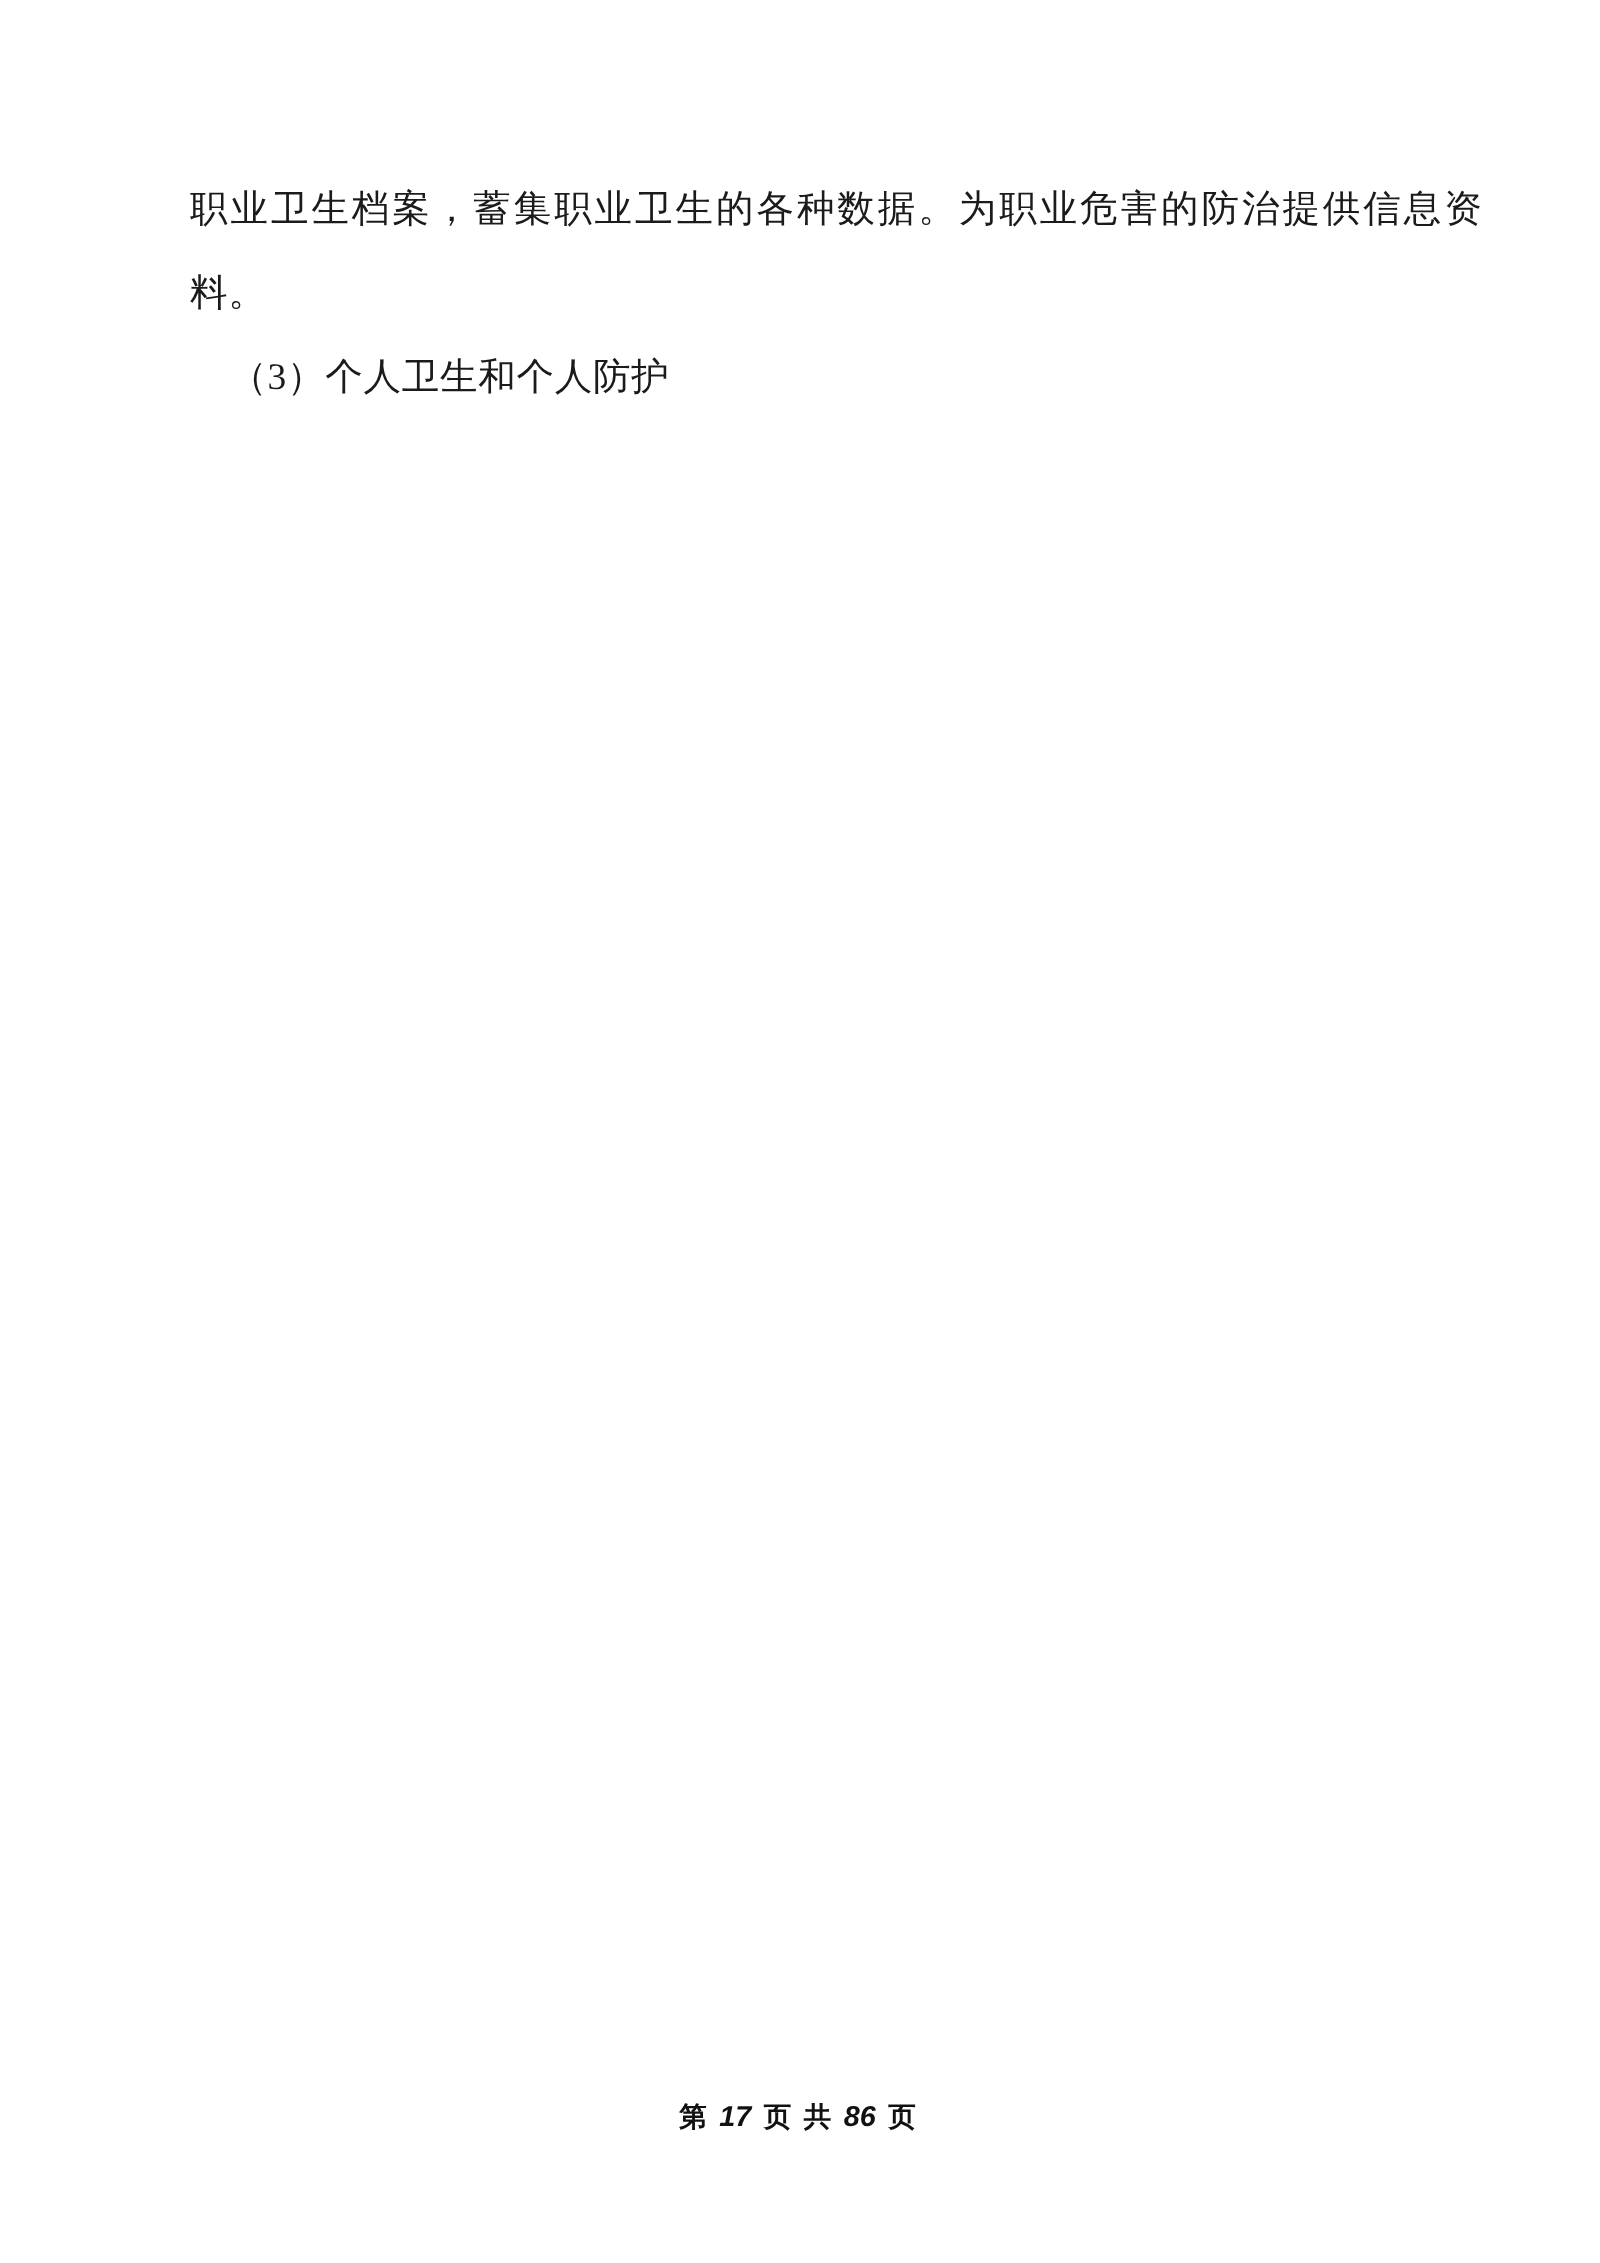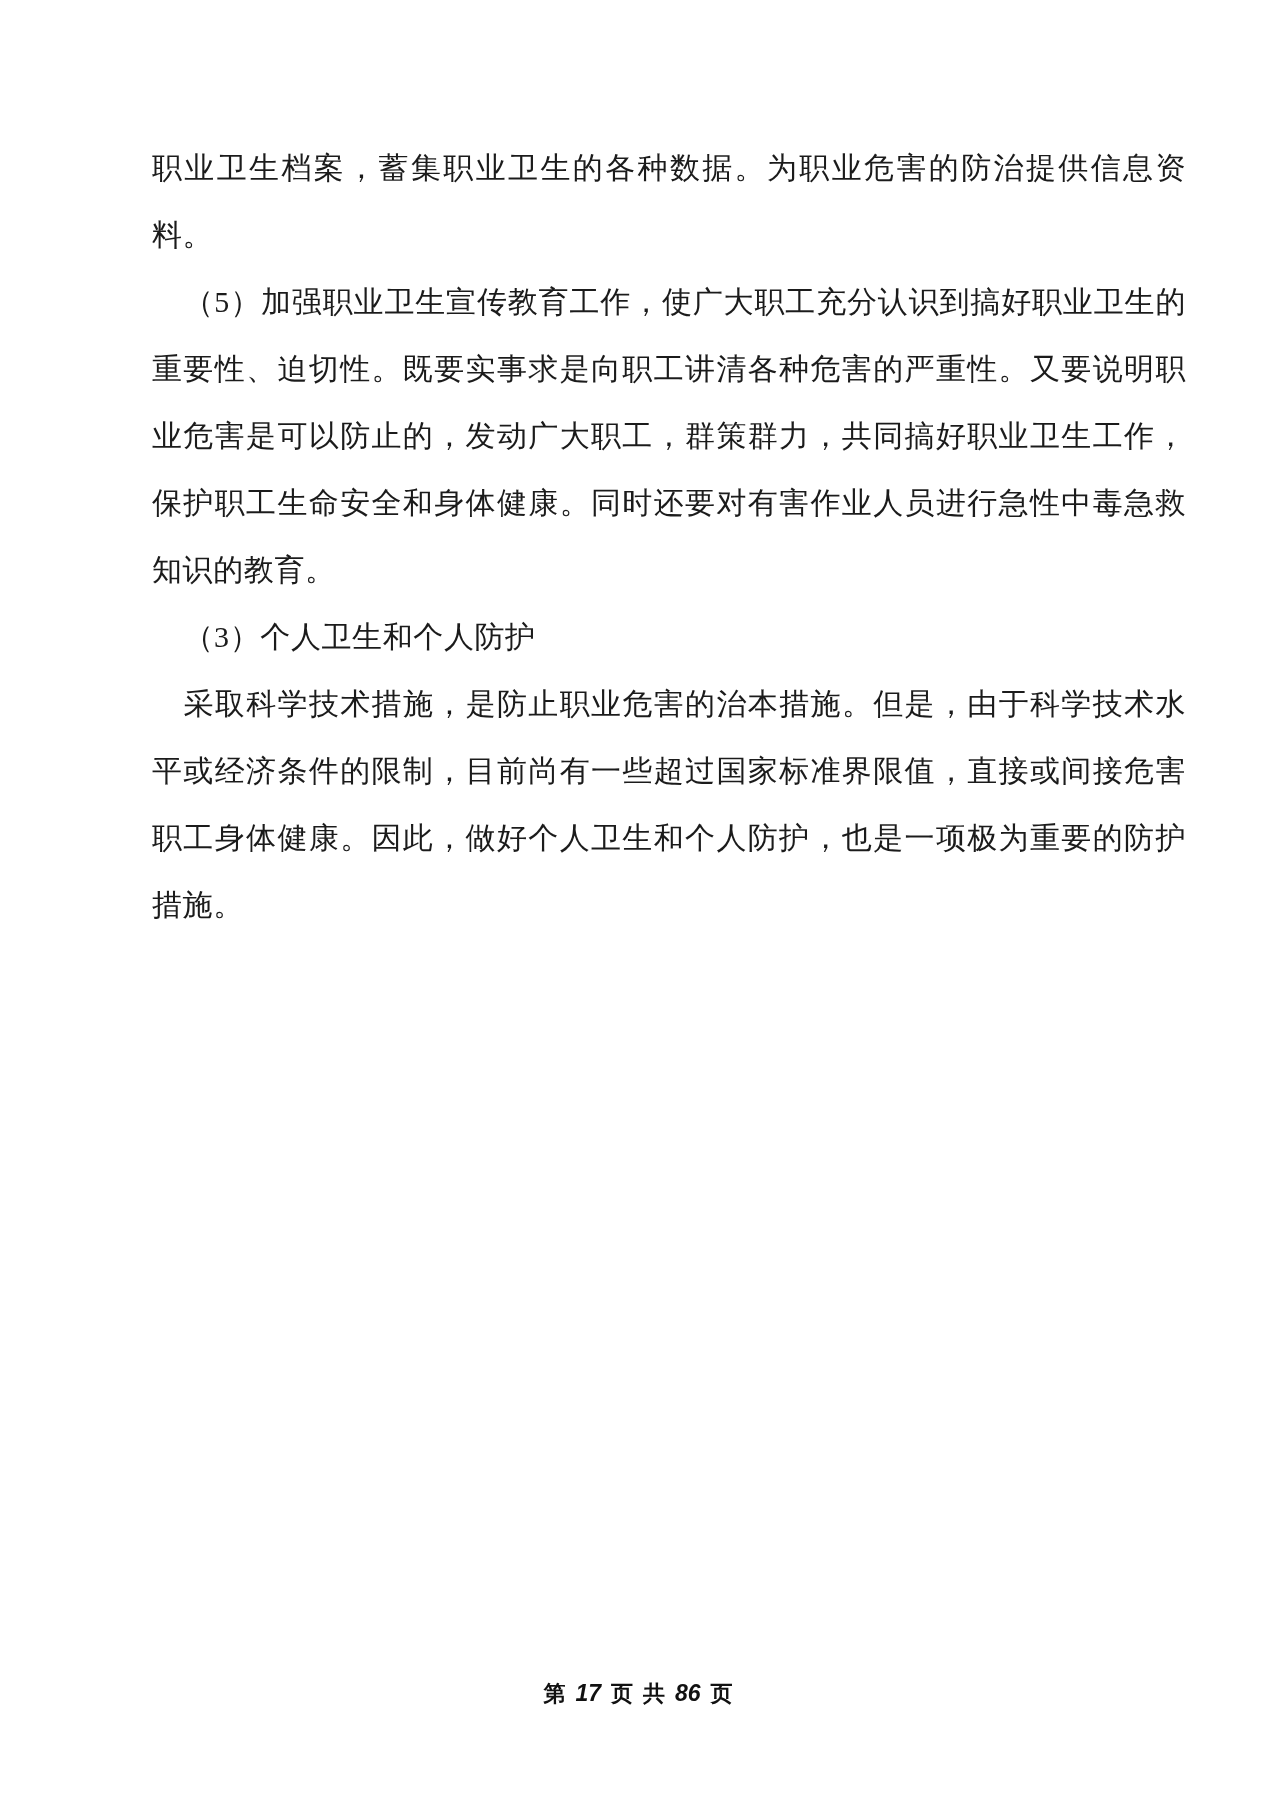--- a/index.html
+++ b/index.html
@@ -60,22 +60,20 @@
     font-style: italic;
   }
 </style>
 </head>
 <body>
 
 <div class="page">
 
   <div class="content">
     <p class="para no-indent">职业卫生档案，蓄集职业卫生的各种数据。为职业危害的防治提供信息资料。</p>
-    <p class="para indent">（5）加强职业卫生宣传教育工作，使广大职工充分认识到搞好职业卫生的重要性、迫切性。既要实事求是向职工讲清各种危害的严重性。又要说明职业危害是可以防止的，发动广大职工，群策群力，共同搞好职业卫生工作，保护职工生命安全和身体健康。同时还要对有害作业人员进行急性中毒急救知识的教育。</p>
     <p class="para indent">（3）个人卫生和个人防护</p>
-    <p class="para indent">采取科学技术措施，是防止职业危害的治本措施。但是，由于科学技术水平或经济条件的限制，目前尚有一些超过国家标准界限值，直接或间接危害职工身体健康。因此，做好个人卫生和个人防护，也是一项极为重要的防护措施。</p>
   </div>
 
   <div class="footer">
     <span class="cjk">第</span><span class="num">17</span><span class="cjk">页</span><span class="cjk">共</span><span class="num">86</span><span class="cjk">页</span>
   </div>
 
 </div>
 
 </body></html>

